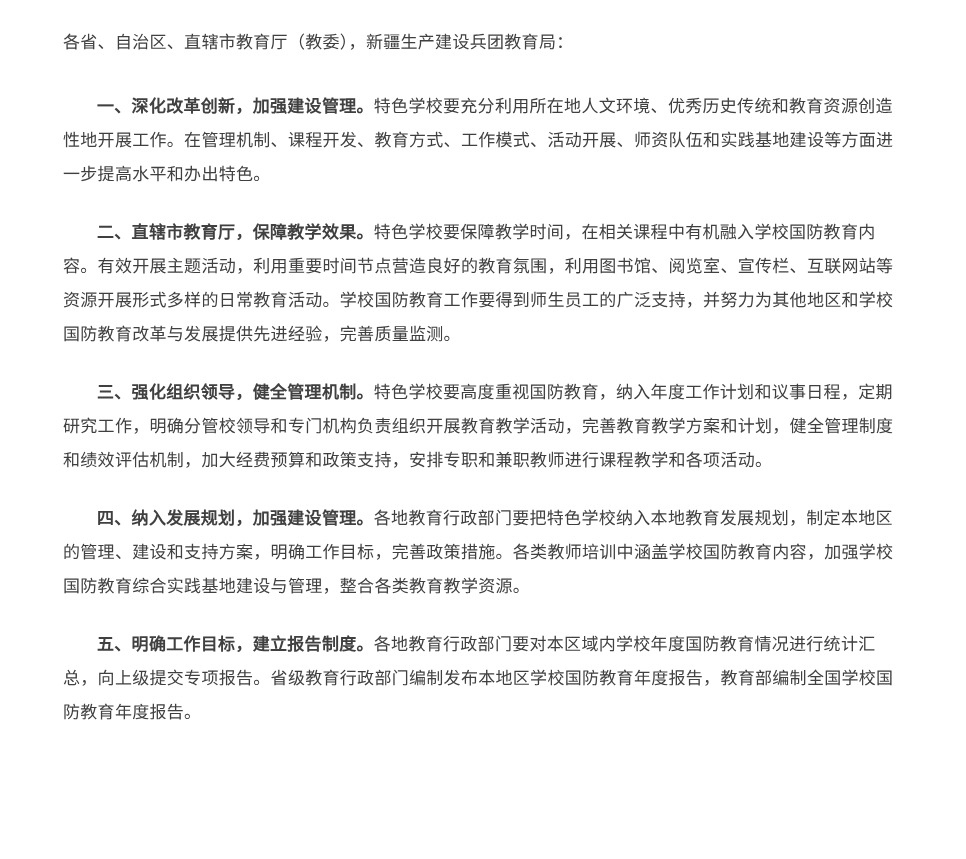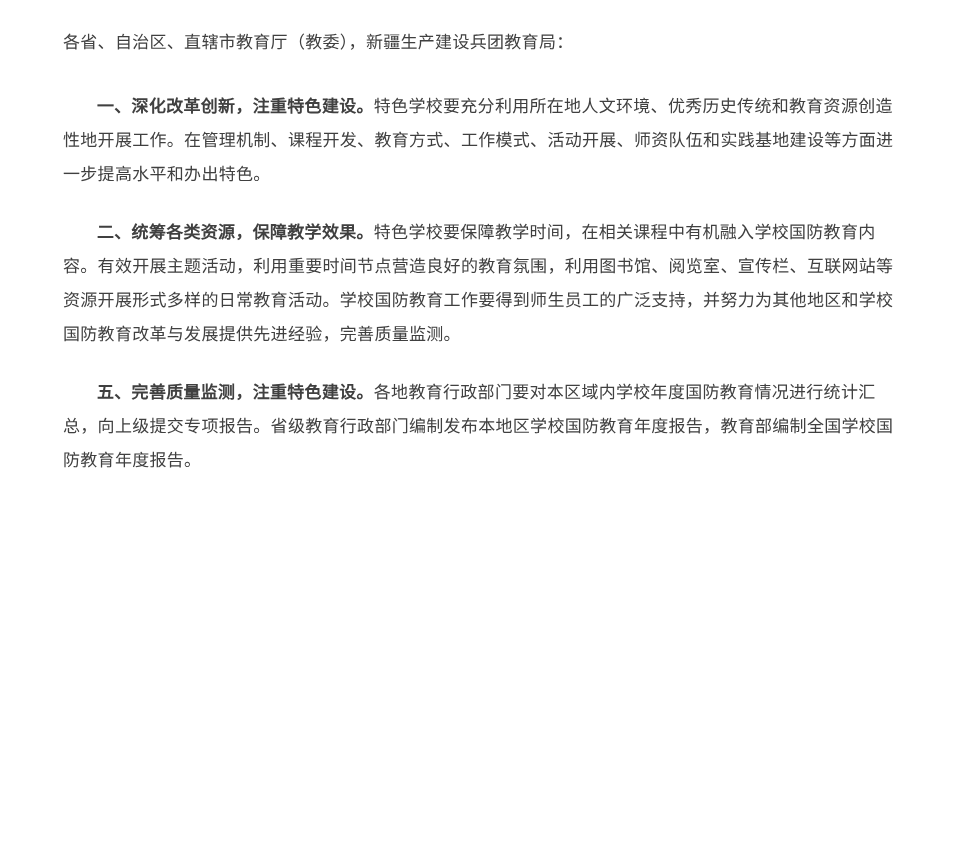--- a/index.html
+++ b/index.html
@@ -38,21 +38,23 @@
   }
 </style>
 </head>
 <body>
 
 <div class="doc">
 
   <p class="salutation">各省、自治区、直辖市教育厅（教委），新疆生产建设兵团教育局：</p>
 
 
-  <p class="para"><span class="sec-heading">一、深化改革创新，注重特色建设。</span><span>特色学校要充分利用所在地人文环境、优秀历史传统和教育资源创造性地开展工作。在管理机制、课程开发、教育方式、工作模式、活动开展、师资队伍和实践基地建设等方面进一步提高水平和办出特色。</span></p>
+  <p class="para"><span class="sec-heading">一、深化改革创新，加强建设管理。</span><span>特色学校要充分利用所在地人文环境、优秀历史传统和教育资源创造性地开展工作。在管理机制、课程开发、教育方式、工作模式、活动开展、师资队伍和实践基地建设等方面进一步提高水平和办出特色。</span></p>
 
-  <p class="para"><span class="sec-heading">二、统筹各类资源，保障教学效果。</span><span>特色学校要保障教学时间，在相关课程中有机融入学校国防教育内容。有效开展主题活动，利用重要时间节点营造良好的教育氛围，利用图书馆、阅览室、宣传栏、互联网站等资源开展形式多样的日常教育活动。学校国防教育工作要得到师生员工的广泛支持，并努力为其他地区和学校国防教育改革与发展提供先进经验，完善质量监测。</span></p>
+  <p class="para"><span class="sec-heading">二、直辖市教育厅，保障教学效果。</span><span>特色学校要保障教学时间，在相关课程中有机融入学校国防教育内容。有效开展主题活动，利用重要时间节点营造良好的教育氛围，利用图书馆、阅览室、宣传栏、互联网站等资源开展形式多样的日常教育活动。学校国防教育工作要得到师生员工的广泛支持，并努力为其他地区和学校国防教育改革与发展提供先进经验，完善质量监测。</span></p>
 
+  <p class="para"><span class="sec-heading">三、强化组织领导，健全管理机制。</span><span>特色学校要高度重视国防教育，纳入年度工作计划和议事日程，定期研究工作，明确分管校领导和专门机构负责组织开展教育教学活动，完善教育教学方案和计划，健全管理制度和绩效评估机制，加大经费预算和政策支持，安排专职和兼职教师进行课程教学和各项活动。</span></p>
 
+  <p class="para"><span class="sec-heading">四、纳入发展规划，加强建设管理。</span><span>各地教育行政部门要把特色学校纳入本地教育发展规划，制定本地区的管理、建设和支持方案，明确工作目标，完善政策措施。各类教师培训中涵盖学校国防教育内容，加强学校国防教育综合实践基地建设与管理，整合各类教育教学资源。</span></p>
 
-  <p class="para"><span class="sec-heading">五、完善质量监测，注重特色建设。</span><span>各地教育行政部门要对本区域内学校年度国防教育情况进行统计汇总，向上级提交专项报告。省级教育行政部门编制发布本地区学校国防教育年度报告，教育部编制全国学校国防教育年度报告。</span></p>
+  <p class="para"><span class="sec-heading">五、明确工作目标，建立报告制度。</span><span>各地教育行政部门要对本区域内学校年度国防教育情况进行统计汇总，向上级提交专项报告。省级教育行政部门编制发布本地区学校国防教育年度报告，教育部编制全国学校国防教育年度报告。</span></p>
 
 </div>
 
 </body></html>

